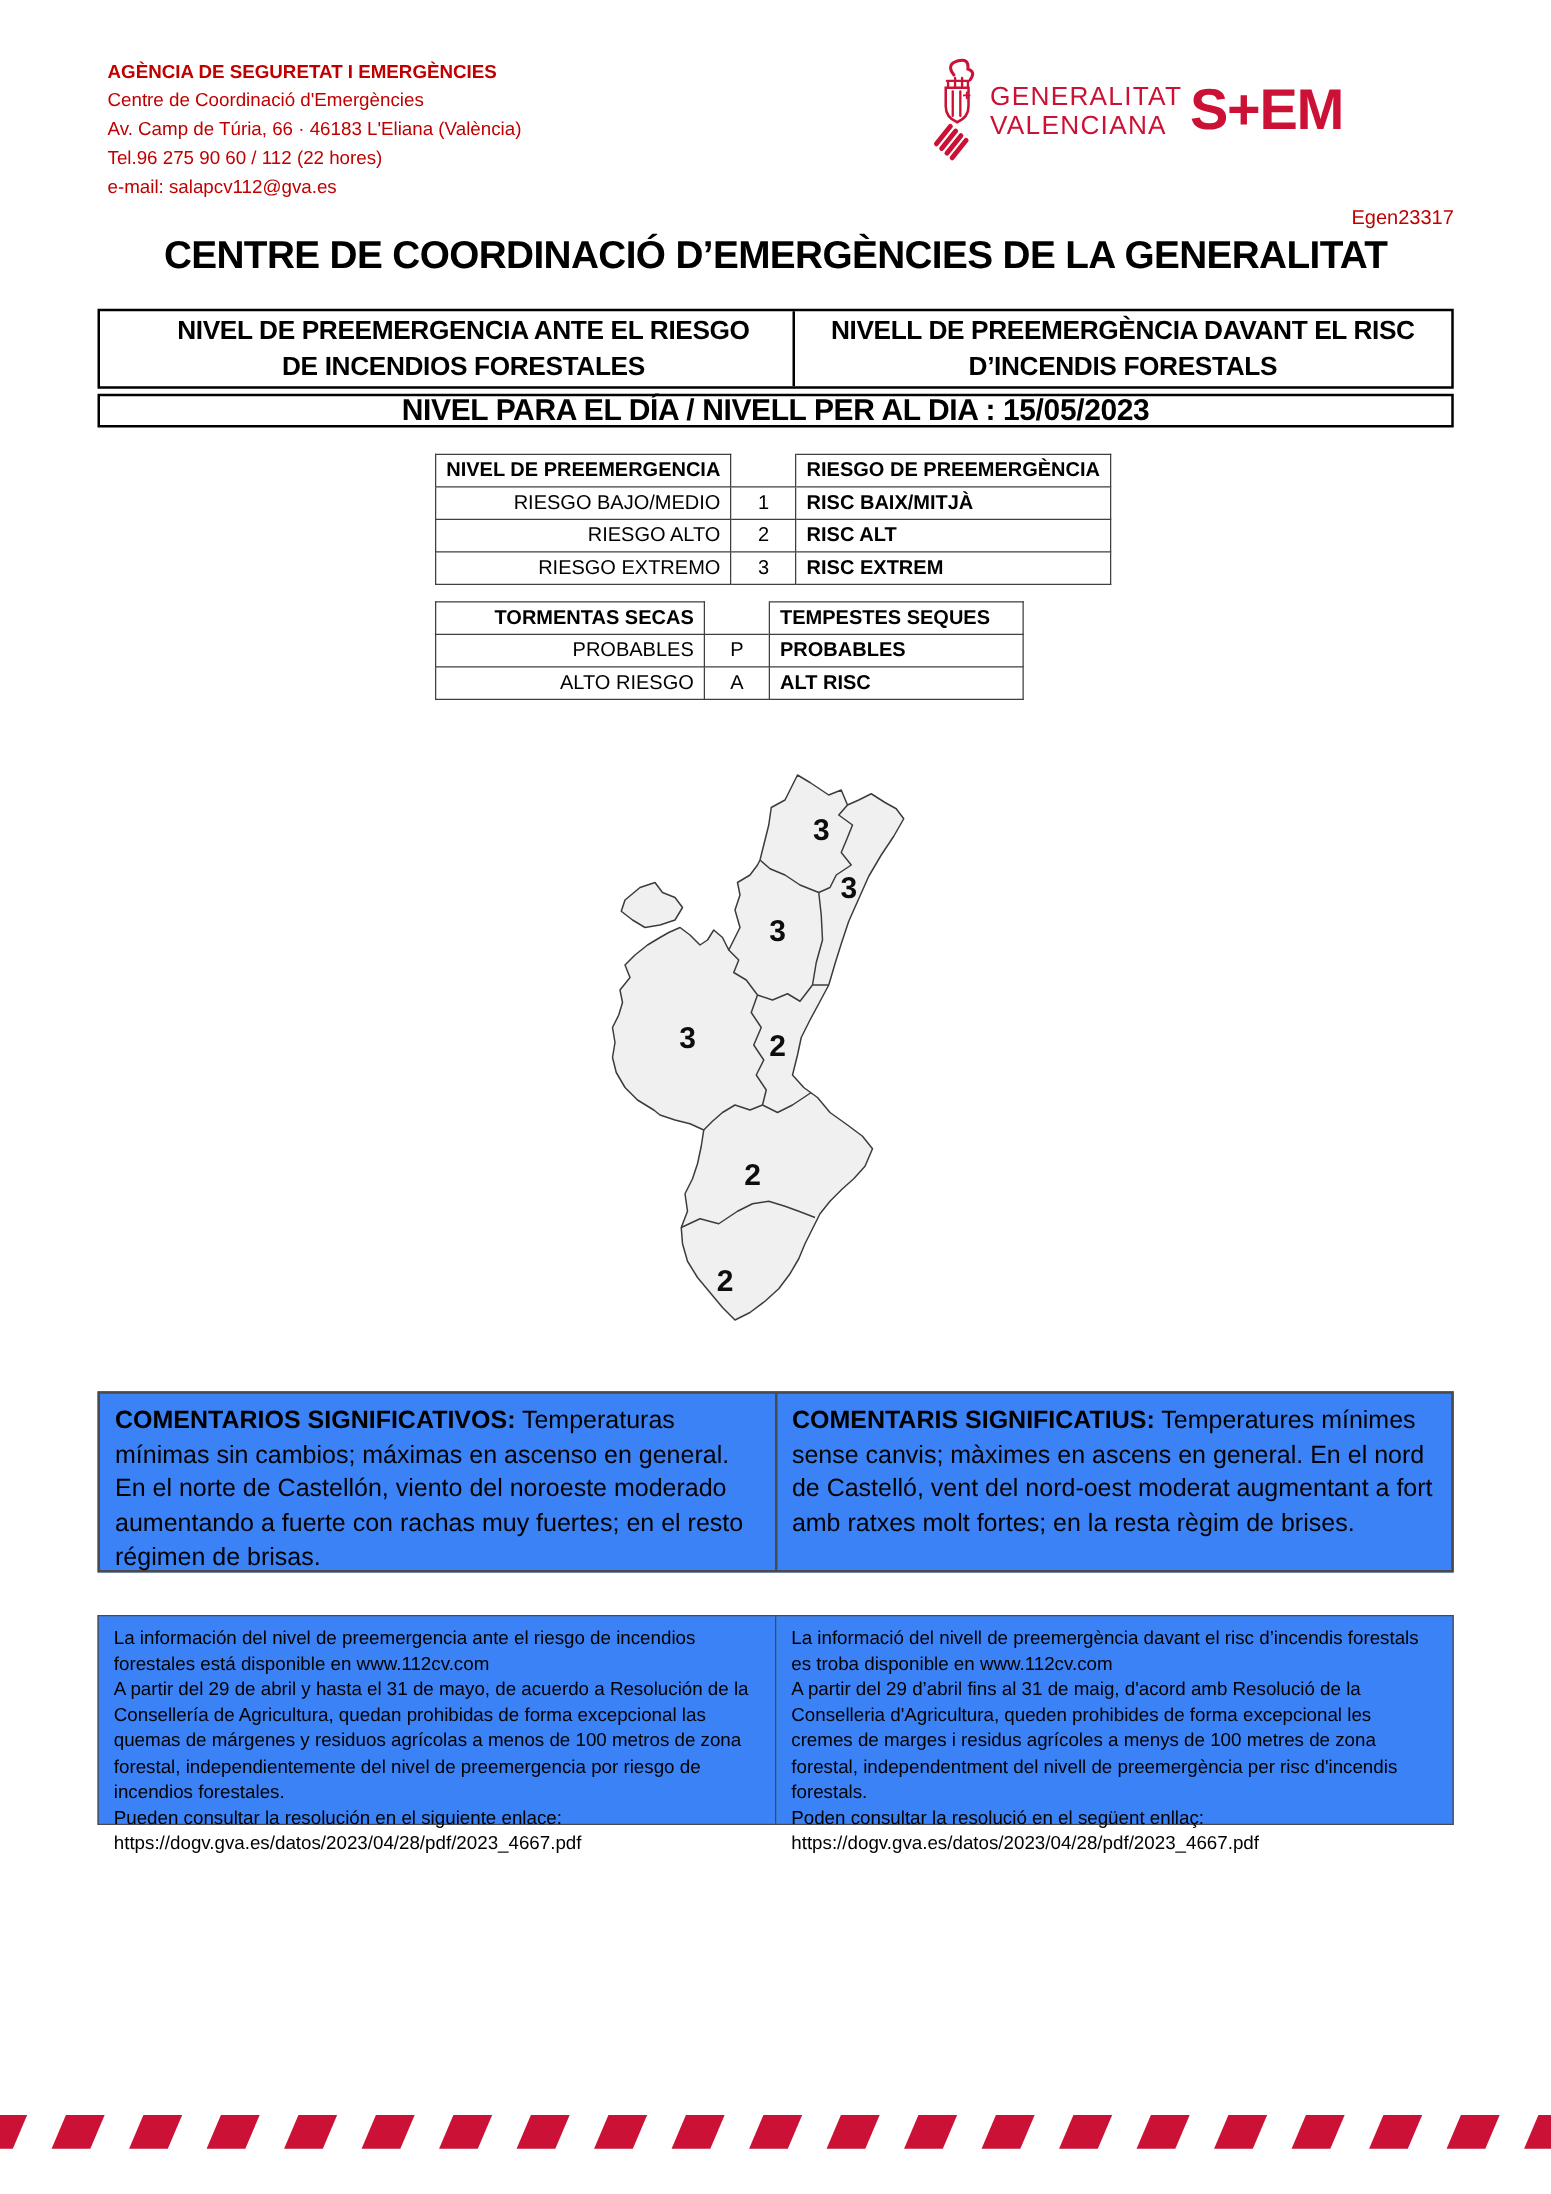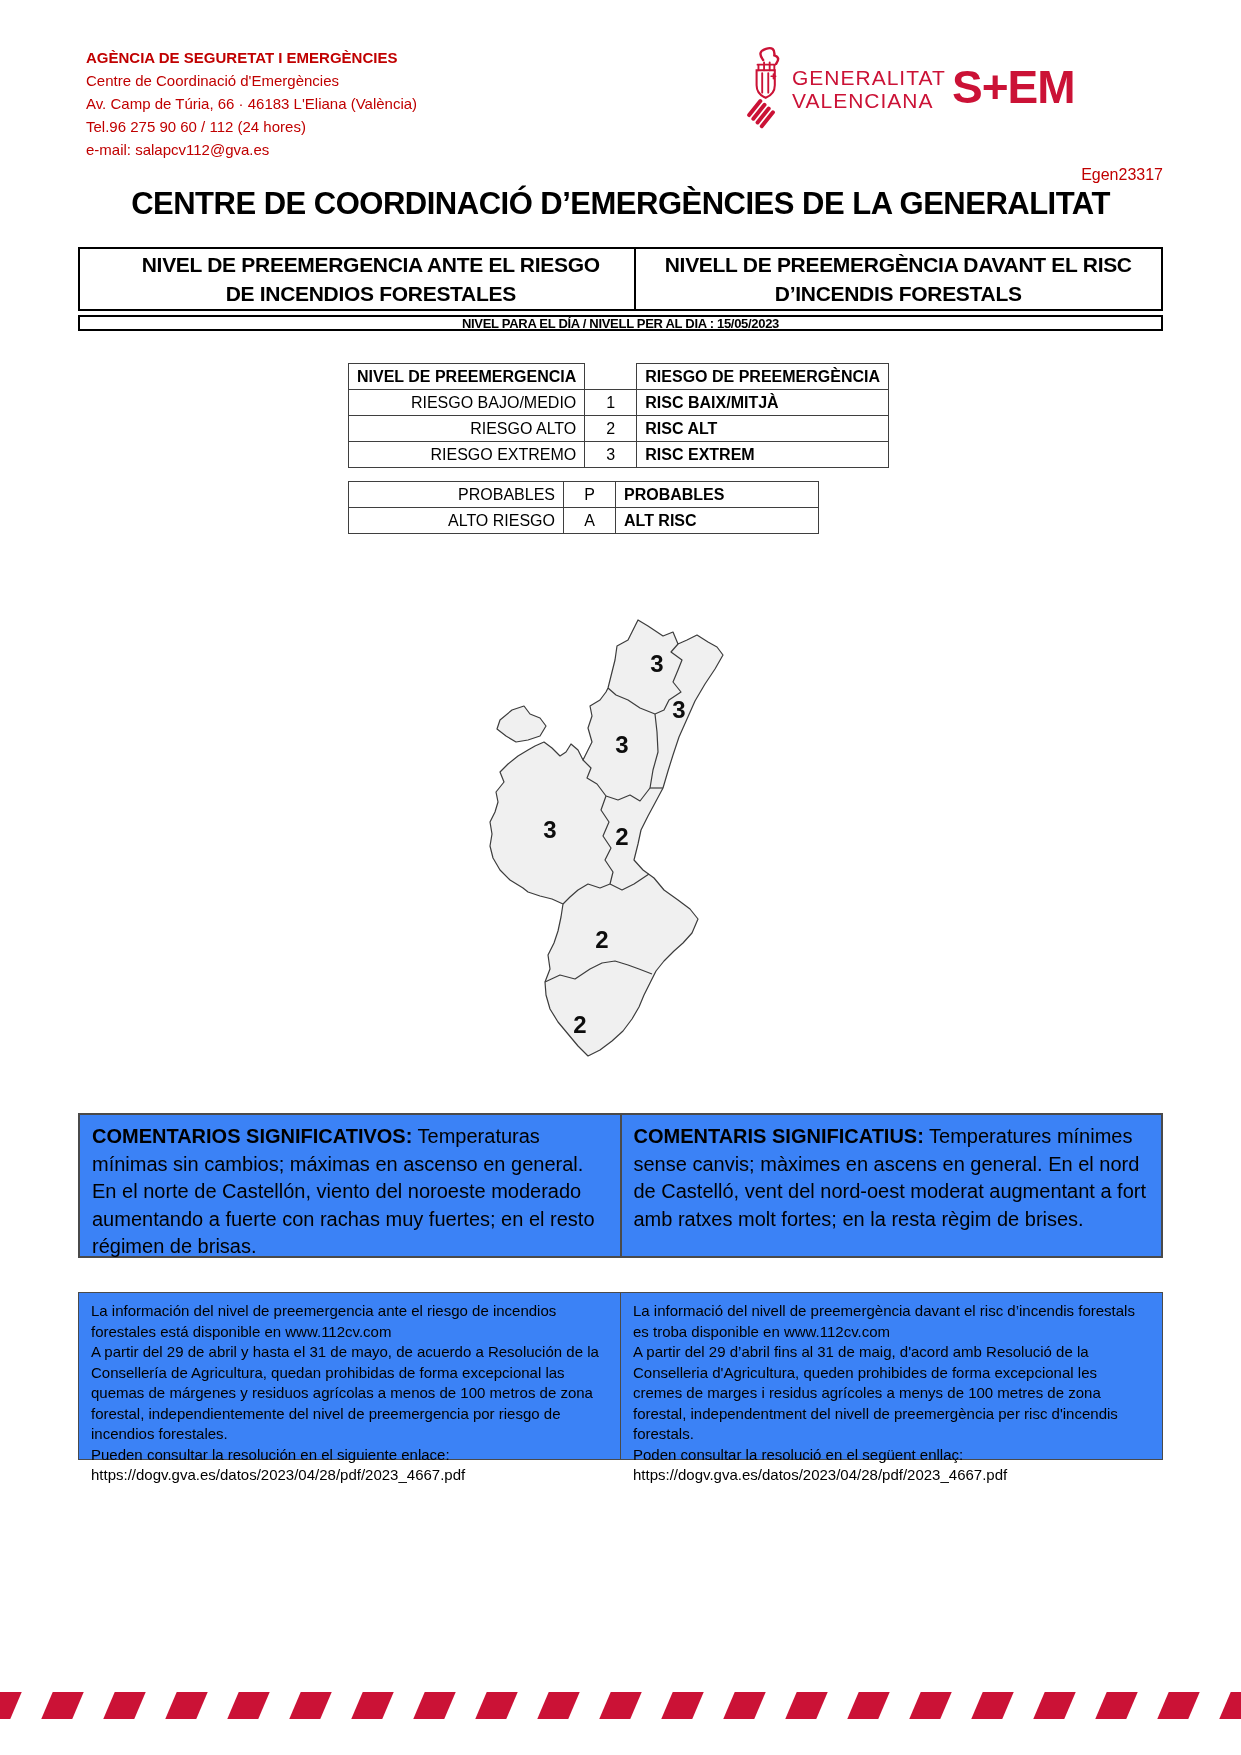--- a/index.html
+++ b/index.html
@@ -35,22 +35,22 @@
   }
   
   .level-table{position:absolute;left:78px;top:247px;width:1085px;}
   .lt-header{display:flex;border:2px solid #000;height:64px;}
   .lt-cell{
     flex:1;display:flex;align-items:center;justify-content:center;text-align:center;
     font-size:21px;font-weight:bold;letter-spacing:-0.3px;line-height:29px;padding:0 20px;
   }
   .lt-cell:first-child{border-right:2px solid #000;padding-left:48px;}
   .lt-date{
-    margin-top:4px;border:2px solid #000;height:16px;display:flex;
-    align-items:center;justify-content:center;font-size:13px;font-weight:bold;letter-spacing:-0.3px;
+    margin-top:4px;border:2px solid #000;height:27px;display:flex;
+    align-items:center;justify-content:center;font-size:24px;font-weight:bold;letter-spacing:-0.3px;
   }
   
   .legend{position:absolute;left:348px;border-collapse:collapse;table-layout:fixed;}
   .legend-levels{top:363px;}
   .legend-storms{top:481px;}
   .legend td{
     border:1.5px solid var(--border-dark);height:26px;font-size:16px;
     padding:0 8px;white-space:nowrap;color:#000;
   }
   .legend td.l-label{width:215px;text-align:right;}
@@ -91,21 +91,21 @@
 </style>
 </head>
 <body>
 
 <div class="page">
 
   <div class="header-left">
     <div class="agency-name">AGÈNCIA DE SEGURETAT I EMERGÈNCIES</div>
     <div class="contact">Centre de Coordinació d'Emergències
 Av. Camp de Túria, 66 · 46183 L'Eliana (València)
-Tel.96 275 90 60 / 112 (24 hores)
+Tel.96 275 90 60 / 112 (22 hores)
 e-mail: salapcv112@gva.es</div>
   </div>
 
   <div class="gv-logo">
     <svg width="40" height="84" viewBox="0 0 40 90" aria-hidden="true">
       <g stroke="#CB1236" fill="none" stroke-linecap="round">
         <path d="M18,15 q-7,-9 3,-12 q10,-3 9,7 q7,2 2,9" stroke-width="2.6"></path>
         <path d="M12,20 h19 M13,20 v6 M19,17.5 v8.5 M25,17.5 v8.5 M30,20 v6" stroke-width="2"></path>
         <path d="M11,26 h19.5 v16 c0,7.5 -5,11.5 -9.7,13.5 c-4.8,-2 -9.8,-6 -9.8,-13.5 Z" stroke-width="2.2"></path>
         <path d="M17,29 v21 M23.5,29 v21" stroke-width="2"></path>
@@ -149,20 +149,25 @@
     <tr>
       <td class="l-label">RIESGO EXTREMO</td>
       <td class="l-code">3</td>
       <td class="l-value">RISC EXTREM</td>
     </tr>
   </tbody>
     </table>
 
   <table class="legend legend-storms">
     <tbody>
+        <tr>
+      <td class="l-label hdr">TORMENTAS SECAS</td>
+      <td class="l-code gap"></td>
+      <td class="l-value hdr">TEMPESTES SEQUES</td>
+    </tr>
     <tr>
       <td class="l-label">PROBABLES</td>
       <td class="l-code">P</td>
       <td class="l-value">PROBABLES</td>
     </tr>
     <tr>
       <td class="l-label">ALTO RIESGO</td>
       <td class="l-code">A</td>
       <td class="l-value">ALT RISC</td>
     </tr>

